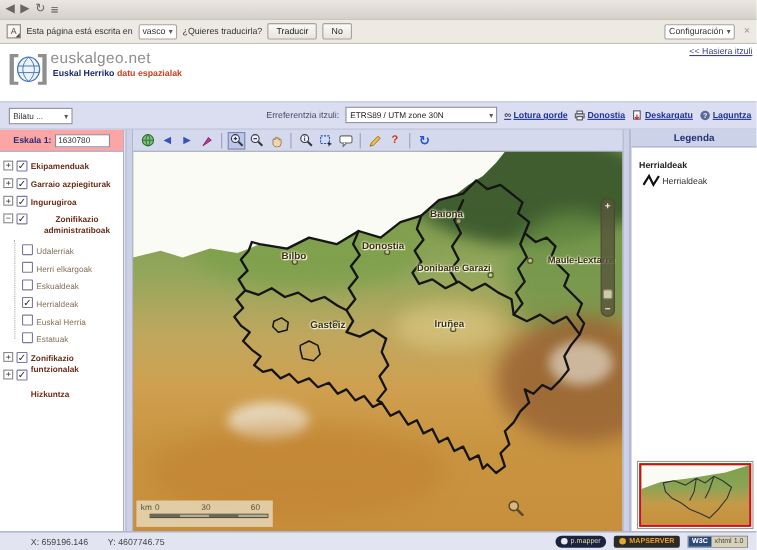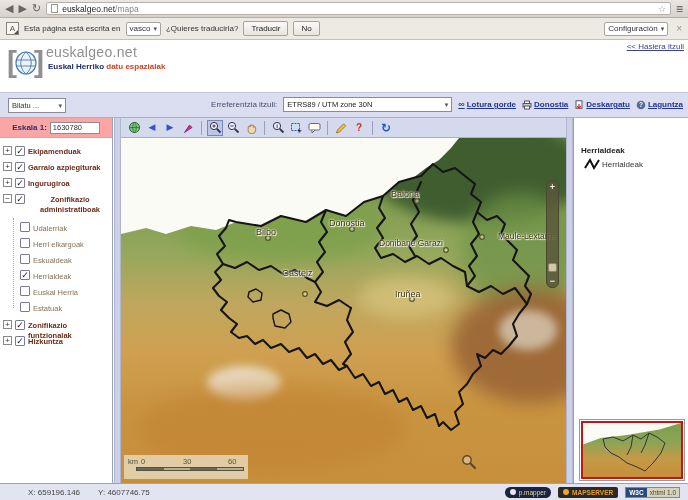--- a/index.html
+++ b/index.html
@@ -37,21 +37,21 @@
   .tagline { left:48px; top:22px; font-size:8px; }
   .tagline b { color:#1c2a70; }
   .tagline .accent { color:#cf4425; font-weight:bold; }
   .home-link { right:4px; top:2px; font-size:8px; color:#3a3f9a; text-decoration:underline; }
 
   
   .toprow { left:0; top:92px; width:688px; height:26px; background:#dadef0; border-top:1px solid #c2c7e0; border-bottom:1px solid #aab0cc; }
   .search-select { left:8px; top:5px; width:58px; height:15px; background:#fff; border:1px solid #8a8a9a; font-size:7.5px; color:#333; display:flex; align-items:center; justify-content:space-between; padding:0 3px; }
   .ref-group { right:5px; top:4px; display:flex; align-items:center; gap:6px; }
   .ref-label { font-size:8px; color:#474c6e; }
-  .ref-select { width:169px; height:15px; background:#fff; border:1px solid #8a8a9a; font-size:7.5px; color:#222; display:flex; align-items:center; justify-content:space-between; padding:0 3px; }
+  .ref-select { width:138px; height:15px; background:#fff; border:1px solid #8a8a9a; font-size:7.5px; color:#222; display:flex; align-items:center; justify-content:space-between; padding:0 3px; }
   .tool-link { display:flex; align-items:center; gap:2px; font-size:8px; font-weight:bold; color:#223399; text-decoration:underline; }
   .tl-ico { display:inline-block; line-height:0; }
 
   
   .main { left:0; top:118px; width:688px; height:365px; background:#fff; }
   .sidebar { left:0; top:0; width:113px; height:365px; background:#fff; border-right:1px solid #9aa0c0; }
   .side-head { left:0; top:0; width:112px; height:20px; background:#fca5a5; border-bottom:1px solid #aab0cc; display:flex; align-items:center; justify-content:center; gap:3px; }
   .scale-label { font-size:8px; font-weight:bold; color:#223377; }
   .scale-input { width:50px; height:12px; border:1px solid #8a8a9a; font-size:7.5px; color:#333; padding:0 2px; font-family:"Liberation Sans",sans-serif; }
   .trow { position:absolute; left:0; width:112px; display:flex; align-items:flex-start; }
@@ -79,21 +79,21 @@
   .t-base { position:absolute; inset:0; background:linear-gradient(180deg,#8aa455 0%,#7f9c4e 16%,#93a75c 32%,#bfa75e 48%,#cfa050 62%,#c99440 78%,#c78f3c 100%); }
   .t-ne { right:-25px; top:-20px; width:220px; height:105px; background:#3c5a2e; filter:blur(7px); opacity:.95; }
   .t-green-mid { left:55px; top:55px; width:210px; height:70px; background:#7da04b; filter:blur(9px); opacity:.8; }
   .t-east-green { right:-15px; top:55px; width:120px; height:120px; background:#6f9448; filter:blur(9px); opacity:.75; }
   .t-pyrenees { left:330px; top:150px; width:160px; height:115px; background:#9a6535; filter:blur(9px); opacity:.9; }
   .t-pyr-snow { left:378px; top:172px; width:58px; height:40px; background:#e0d8c8; filter:blur(5px); opacity:.7; }
   .t-snow-w { left:86px; top:228px; width:74px; height:34px; background:#ece4d2; filter:blur(5px); opacity:.85; }
   .t-valley { left:238px; top:138px; width:95px; height:42px; background:#d9c67f; filter:blur(8px); opacity:.7; }
   .t-orange-deep { left:15px; top:248px; width:270px; height:85px; background:#c08030; filter:blur(10px); opacity:.55; }
   .map-svg { position:absolute; left:0; top:0; z-index:2; }
-  .city { position:absolute; z-index:3; font-size:9px; font-weight:normal; color:#3d3200; text-shadow:0 0 2px #fff,0 0 2px #fff,1px 1px 1px #fff; white-space:nowrap;padding-left:12px; }
+  .city { position:absolute; z-index:3; font-size:9px; font-weight:bold; color:#3d3200; text-shadow:0 0 2px #fff,0 0 2px #fff,1px 1px 1px #fff; white-space:nowrap;padding-left:12px; }
 
   .vslider { left:425px; top:42px; width:13px; height:108px; background:rgba(88,86,58,.82); border:1px solid #4a4830; border-radius:6px; z-index:4; }
   .vs-cap { position:absolute; left:0; width:11px; text-align:center; color:#f0eedd; font-size:9px; font-weight:bold; line-height:10px; }
   .vs-handle { position:absolute; left:1px; top:82px; width:9px; height:9px; background:#cfc9a8; border:1px solid #8a8768; border-radius:2px; }
 
   .scalebar { left:3px; top:317px; width:124px; height:24px; background:rgba(236,229,206,.72); z-index:4; padding:2px 4px; }
   .sb-labels { position:relative; height:9px; font-size:7.5px; color:#55523a; }
   .sb-bar { position:relative; margin-top:1px; height:4px; border:1px solid #55523f; display:flex; width:108px; margin-left:8px; }
   .sb-seg { flex:1; } .sb-d { background:#6b685a; } .sb-l { background:#b5ad92; }
 
@@ -124,25 +124,20 @@
 </style>
 </head>
 <body>
 
 <div class="screen">
 
   <div class="abs chrome">
     <span class="nav-glyph">◀</span>
     <span class="nav-glyph">▶</span>
     <span class="nav-glyph">↻</span>
-    <div class="addr">
-      <span class="page-ico"></span>
-      <span class="addr-text"><span>euskalgeo.net</span><span class="path">/mapa</span></span>
-      <span class="addr-star">☆</span>
-    </div>
     <span class="menu-btn">≡</span>
   </div>
 
   <div class="abs tbar">
     <span class="tr-ico">A</span>
     <span class="tbar-text">Esta página está escrita en</span>
     <div class="mini-select">
       <span>vasco</span>
         <span class="caret">▾</span>
     </div>
@@ -269,21 +264,21 @@
       </div>
 
       <div class="trow" style="top:202px;">
         <span class="expander" style="top:0;">+</span>
         <span class="cbox" style="top:0;">✓</span>
         <span class="tlabel" style="top:1px;">Zonifikazio funtzionalak</span>
       </div>
       <div class="trow" style="top:218px;">
         <span class="expander" style="top:0;">+</span>
         <span class="cbox" style="top:0;">✓</span>
-        <span class="tlabel" style="top:1px;">Hizkuntza</span>
+        <span class="tlabel" style="top:18px;">Hizkuntza</span>
       </div>
     </div>
 
     <div class="abs splitter" style="left:114px;"></div>
 
     <div class="abs mapcol">
 
       <div class="abs maptb">
         <div class="mbtn">
           <svg width="13" height="13" viewBox="0 0 14 14">
@@ -396,21 +391,21 @@
             <circle cx="184" cy="156" r="2.3"></circle>
             <circle cx="291" cy="161" r="2.3"></circle>
           </g>
         </svg>
 
         <span class="city" style="left:258px;top:51px;">Baiona</span>
         <span class="city" style="left:196px;top:80px;">Donostia</span>
         <span class="city" style="left:123px;top:89px;">Bilbo</span>
         <span class="city" style="left:246px;top:100px;font-size:8.5px;">Donibane Garazi</span>
         <span class="city" style="left:365px;top:93px;font-size:8.5px;">Maule-Lextarre</span>
-        <span class="city" style="left:149px;top:130px;">Gasteiz</span>
+        <span class="city" style="left:149px;top:152px;">Gasteiz</span>
         <span class="city" style="left:262px;top:151px;">Iruñea</span>
 
         <div class="abs vslider">
           <span class="vs-cap" style="top:1px;">+</span>
           <div class="vs-handle"></div>
           <span class="vs-cap" style="bottom:1px;">−</span>
         </div>
 
         <div class="abs scalebar">
           <div class="sb-labels">
@@ -430,20 +425,21 @@
         <svg class="abs map-magnifier" width="16" height="16" viewBox="0 0 16 16">
           <circle cx="6" cy="6" r="4.2" fill="rgba(255,255,255,.35)" stroke="#5a4a2a" stroke-width="1.4"></circle>
           <path d="M9.2 9.2 L14 14" stroke="#5a4a2a" stroke-width="2.2" stroke-linecap="round"></path>
         </svg>
       </div>
     </div>
 
     <div class="abs splitter" style="left:566px;"></div>
 
     <div class="abs legend">
+      <div class="abs leg-head">Legenda</div>
       <span class="abs leg-group">Herrialdeak</span>
       <svg class="abs" style="left:10px;top:40px;" width="16" height="12" viewBox="0 0 16 12">
         <polyline points="1,10 6,2 10,10 15,2" fill="none" stroke="#111" stroke-width="2"></polyline>
       </svg>
       <span class="abs leg-item">Herrialdeak</span>
 
       <div class="abs overview">
         <div class="ov-inner">
           <div class="ov-sea"></div>
           <svg width="100" height="56" viewBox="0 0 100 56" style="position:absolute;left:0;top:0;">

